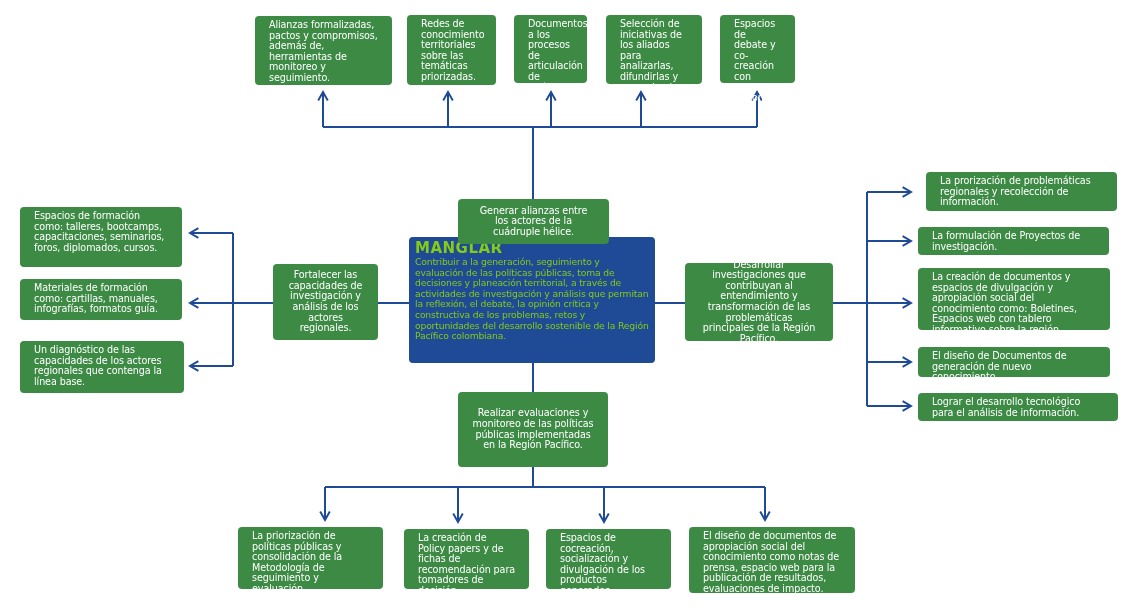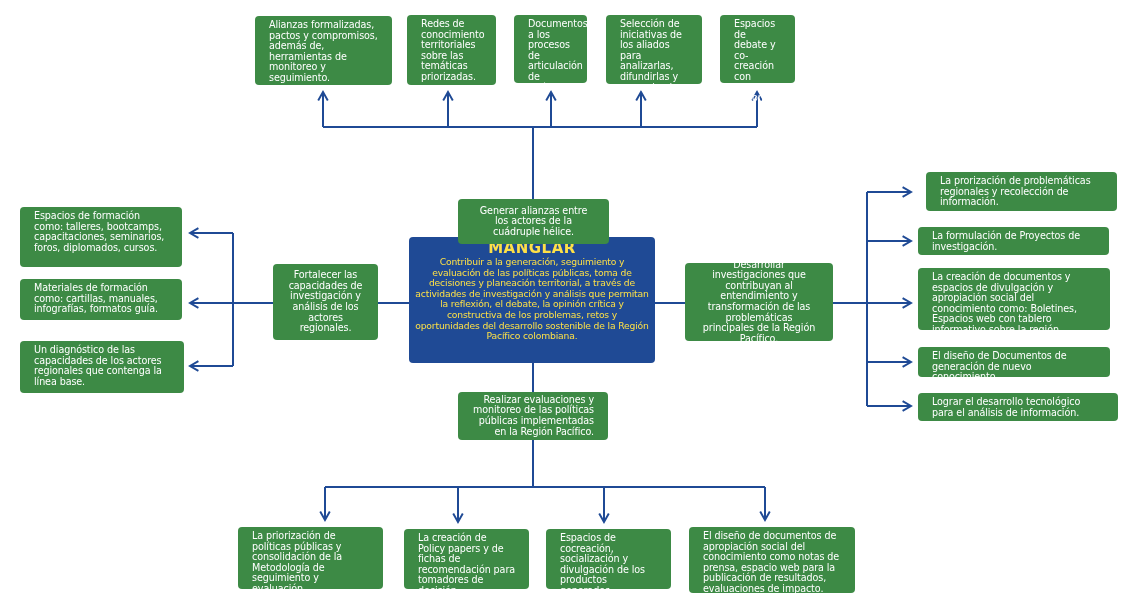--- a/index.html
+++ b/index.html
@@ -3,21 +3,21 @@
 <meta charset="utf-8">
 <style>
   html, body { margin: 0; padding: 0; background: #ffffff; }
   body { width: 1126px; height: 616px; position: relative; overflow: hidden;
          font-family: "DejaVu Sans", sans-serif; }
   .box { position: absolute; background: #3d8a45; color: #ffffff; border-radius: 4px;
          font-size: 9.6px; line-height: 10.6px; padding: 4px 14px; box-sizing: border-box;
          letter-spacing: -0.1px; }
   .box.center { text-align: center; display: flex; align-items: center; justify-content: center; }
   .main { position: absolute; left: 409px; top: 237px; width: 246px; height: 126px;
-          background: #1f4a95; color: #fde047; border-radius: 4px; text-align: center;
+          background: #1f4a95; color: #84cc16; border-radius: 4px; text-align: left;
           box-sizing: border-box; padding: 0 6px; }
   .main .title { font-weight: bold; font-size: 15px; line-height: 18px; letter-spacing: 0.5px; margin-top: 2px; }
   .main .desc { font-size: 9.2px; line-height: 10.6px; letter-spacing: -0.15px; }
   svg.lines { position: absolute; left: 0; top: 0; }
 </style>
 </head>
 <body>
 
 <svg class="lines" width="1126" height="616">
   <defs>
@@ -59,21 +59,21 @@
 </svg>
 
 <div class="main">
   <div class="title">MANGLAR</div>
   <div class="desc">Contribuir a la generación, seguimiento y evaluación de las políticas públicas, toma de decisiones y planeación territorial, a través de actividades de investigación y análisis que permitan la reflexión, el debate, la opinión crítica y constructiva de los problemas, retos y oportunidades del desarrollo sostenible de la Región Pacífico colombiana.</div>
 </div>
 
 <div class="box center" style="left:458px;top:172px;width:151px;height:45px;margin-top:27px;">Generar alianzas entre los actores de la cuádruple hélice.</div>
 <div class="box center" style="left:273px;top:264px;width:105px;height:76px;">Fortalecer las capacidades de investigación y análisis de los actores regionales.</div>
 <div class="box center" style="left:685px;top:263px;width:148px;height:78px;">Desarrollar investigaciones que contribuyan al entendimiento y transformación de las problemáticas principales de la Región Pacífico.</div>
-<div class="box center" style="left:458px;top:392px;width:150px;height:48px;text-align:right;">Realizar evaluaciones y monitoreo de las políticas públicas implementadas en la Región Pacífico.</div>
+<div class="box center" style="left:458px;top:392px;width:150px;height:75px;">Realizar evaluaciones y monitoreo de las políticas públicas implementadas en la Región Pacífico.</div>
 
 <div class="box" style="left:255px;top:16px;width:137px;height:69px;">Alianzas formalizadas, pactos y compromisos, además de, herramientas de monitoreo y seguimiento.</div>
 <div class="box" style="left:407px;top:15px;width:89px;height:70px;">Redes de conocimiento territoriales sobre las temáticas priorizadas.</div>
 <div class="box" style="left:514px;top:15px;width:73px;height:68px;">Documentos a los procesos de articulación de políticas.</div>
 <div class="box" style="left:606px;top:15px;width:96px;height:69px;">Selección de iniciativas de los aliados para analizarlas, difundirlas y comunicarlas.</div>
 <div class="box" style="left:720px;top:15px;width:75px;height:68px;">Espacios de debate y co-creación con actores regionales.</div>
 
 <div class="box" style="left:20px;top:207px;width:162px;height:60px;">Espacios de formación como: talleres, bootcamps, capacitaciones, seminarios, foros, diplomados, cursos.</div>
 <div class="box" style="left:20px;top:279px;width:162px;height:41px;">Materiales de formación como: cartillas, manuales, infografías, formatos guía.</div>
 <div class="box" style="left:20px;top:341px;width:164px;height:52px;">Un diagnóstico de las capacidades de los actores regionales que contenga la línea base.</div>

